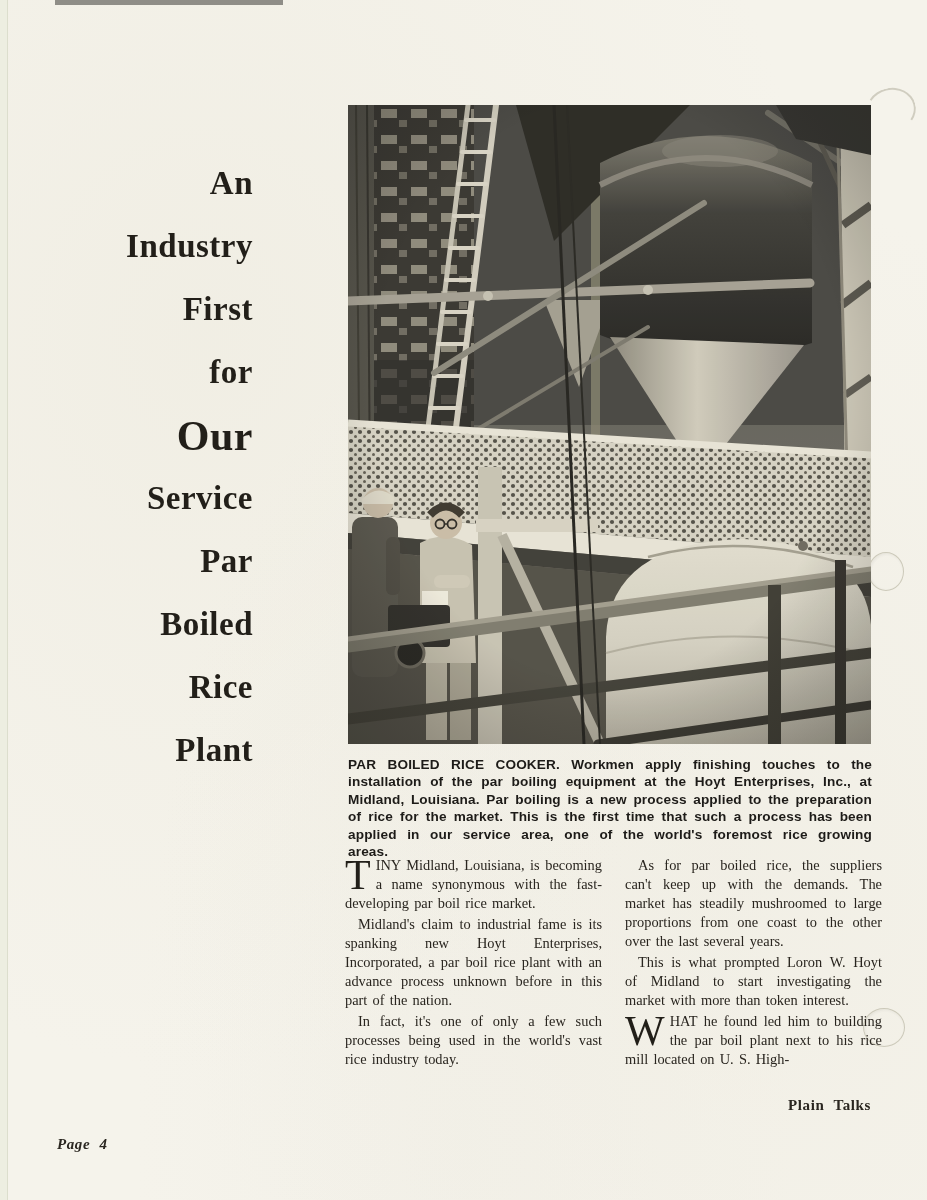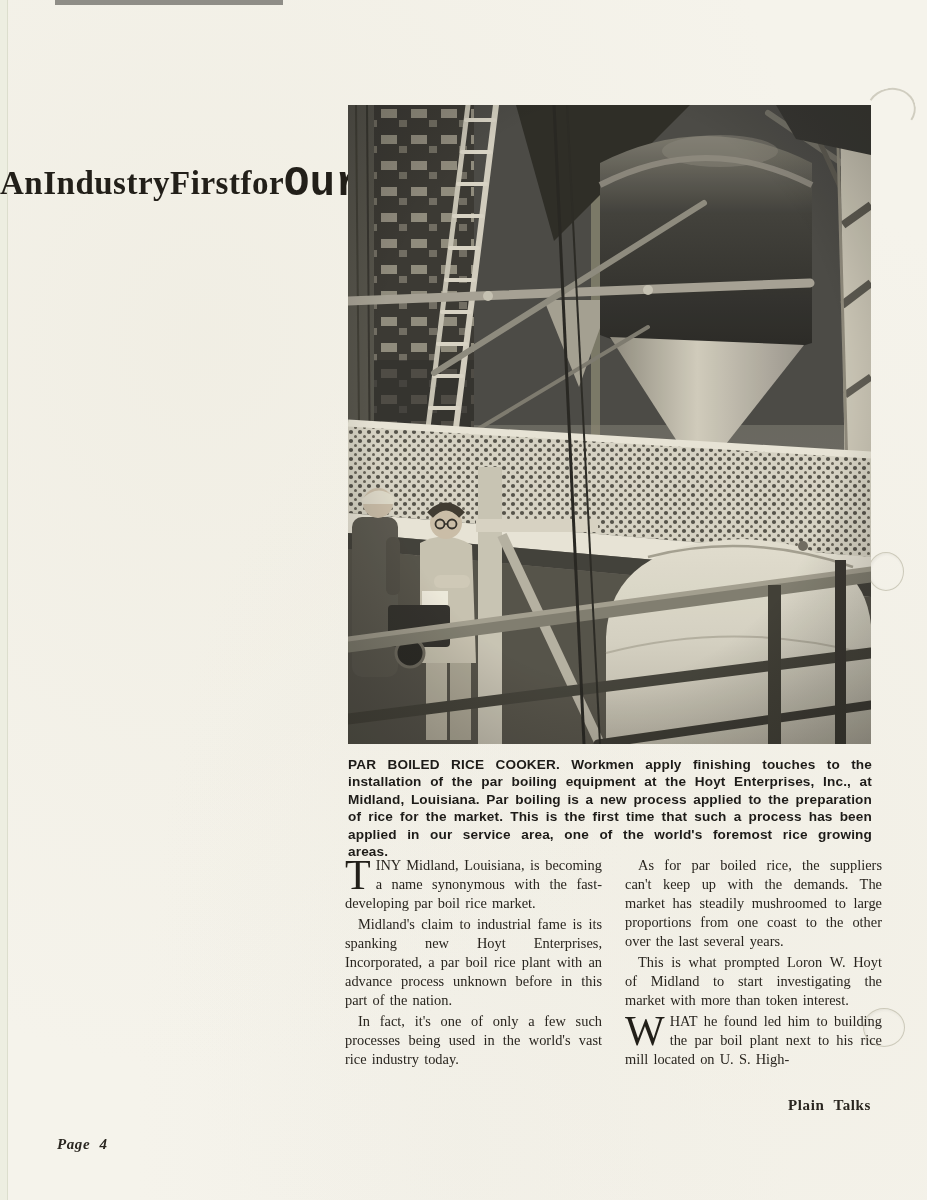--- a/index.html
+++ b/index.html
@@ -15,23 +15,23 @@
   }
   
   .scan-edge-left{position:absolute;left:0;top:0;width:7px;height:1200px;background:#edeee1;border-right:1px solid #dcdecd;}
   .scan-bar-top{position:absolute;left:55px;top:0;width:228px;height:5px;background:#3f3e39;opacity:.55;filter:blur(.6px);}
   .corner-curl{position:absolute;left:866px;top:88px;width:46px;height:40px;border:2px solid #bdbaaa;border-radius:50%;border-bottom-color:transparent;border-left-color:transparent;transform:rotate(-14deg);opacity:.65;}
   .punch-hole{position:absolute;border-radius:50%;border:1.5px solid #c3c0af;box-shadow:inset 1px 1px 3px rgba(90,88,75,.12);opacity:.8;}
   .hole-1{left:868px;top:552px;width:34px;height:37px;}
   .hole-2{left:863px;top:1008px;width:40px;height:37px;}
 
   
-  .headline{position:absolute;left:0;top:152px;width:253px;display:flex;flex-direction:row;align-items:flex-end;}
+  .headline{position:absolute;left:0;top:152px;width:253px;display:flex;flex-direction:column;align-items:flex-end;}
   .hw{height:63px;display:flex;align-items:center;font-size:33px;font-weight:bold;letter-spacing:.5px;color:#221f19;}
-  .hw-big{font-size:42px;font-family:Liberation Mono, monospace;}
+  .hw-big{font-size:42px;}
 
   
   .photo{position:absolute;left:348px;top:105px;width:523px;height:639px;background:#56544d;}
   .photo svg{display:block;width:100%;height:100%;}
 
   
   .caption{
     position:absolute;left:348px;top:756px;width:524px;
     font-family:"Liberation Sans", sans-serif;font-weight:700;
     font-size:13.6px;line-height:17.4px;text-align:justify;

